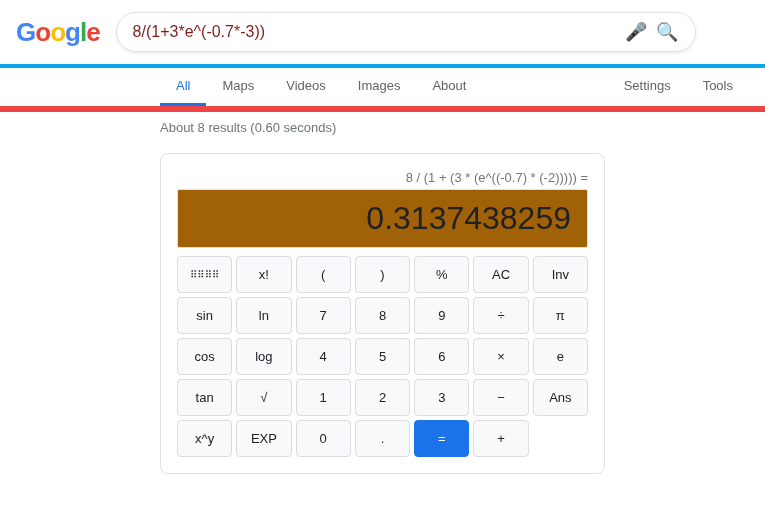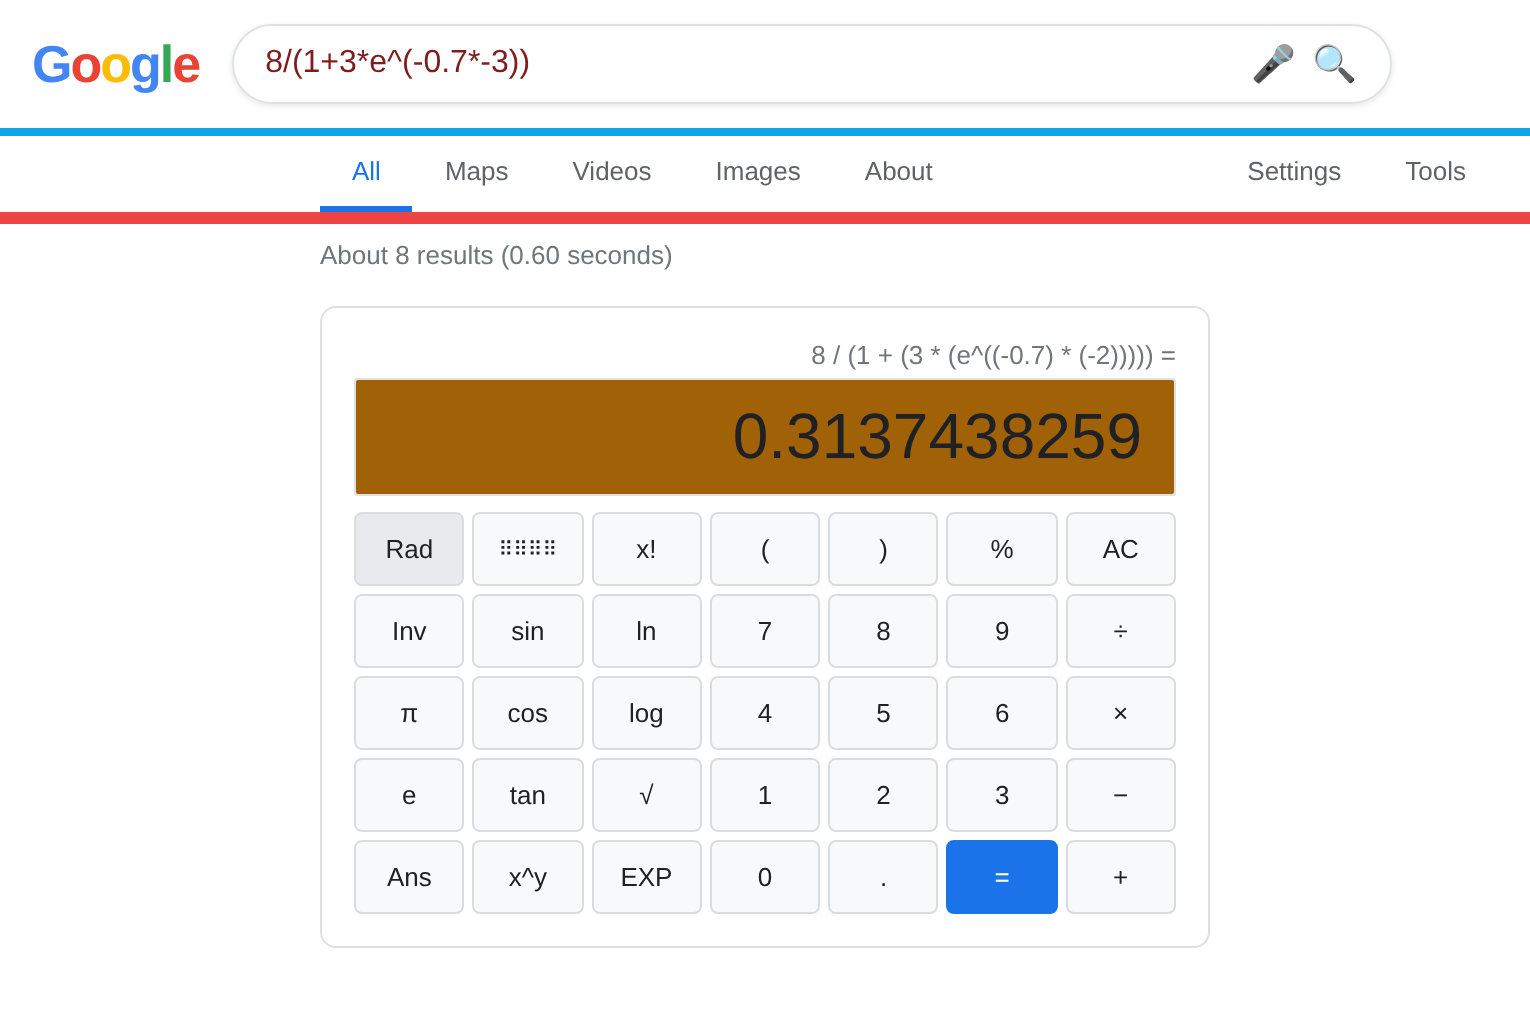--- a/index.html
+++ b/index.html
@@ -180,21 +180,20 @@
     <div class="nav-tab">Tools</div>
   </div>
 </div>
 
 <div class="results-info">About 8 results (0.60 seconds)</div>
 
 <div class="calc-card">
   <div class="calc-expression">8 / (1 + (3 * (e^((-0.7) * (-2))))) =</div>
   <div class="calc-result">0.3137438259</div>
   <div class="calc-buttons" id="calc-buttons-grid">
-  <button class="calc-btn rad-active">Rad</button>
       <button class="calc-btn grid-icon">⠿⠿⠿⠿</button>
       <button class="calc-btn">x!</button>
       <button class="calc-btn">(</button>
       <button class="calc-btn">)</button>
       <button class="calc-btn">%</button>
       <button class="calc-btn">AC</button>
       <button class="calc-btn">Inv</button>
       <button class="calc-btn">sin</button>
       <button class="calc-btn">ln</button>
       <button class="calc-btn">7</button>

